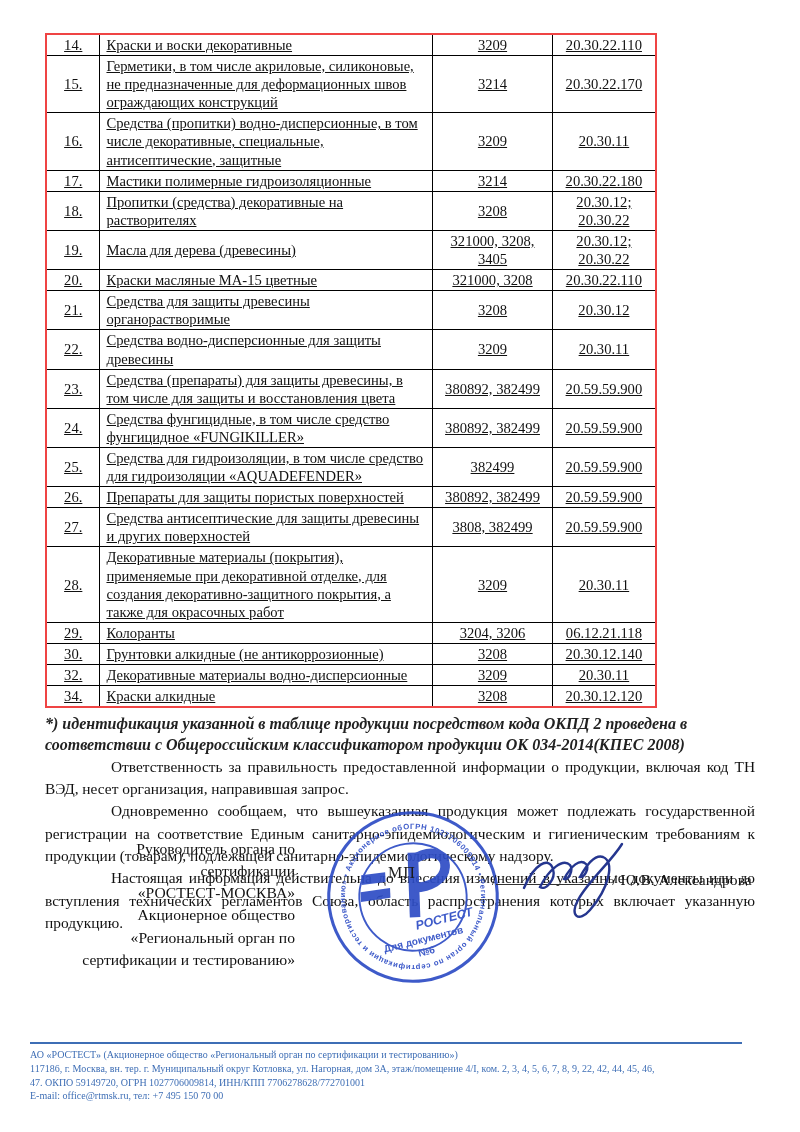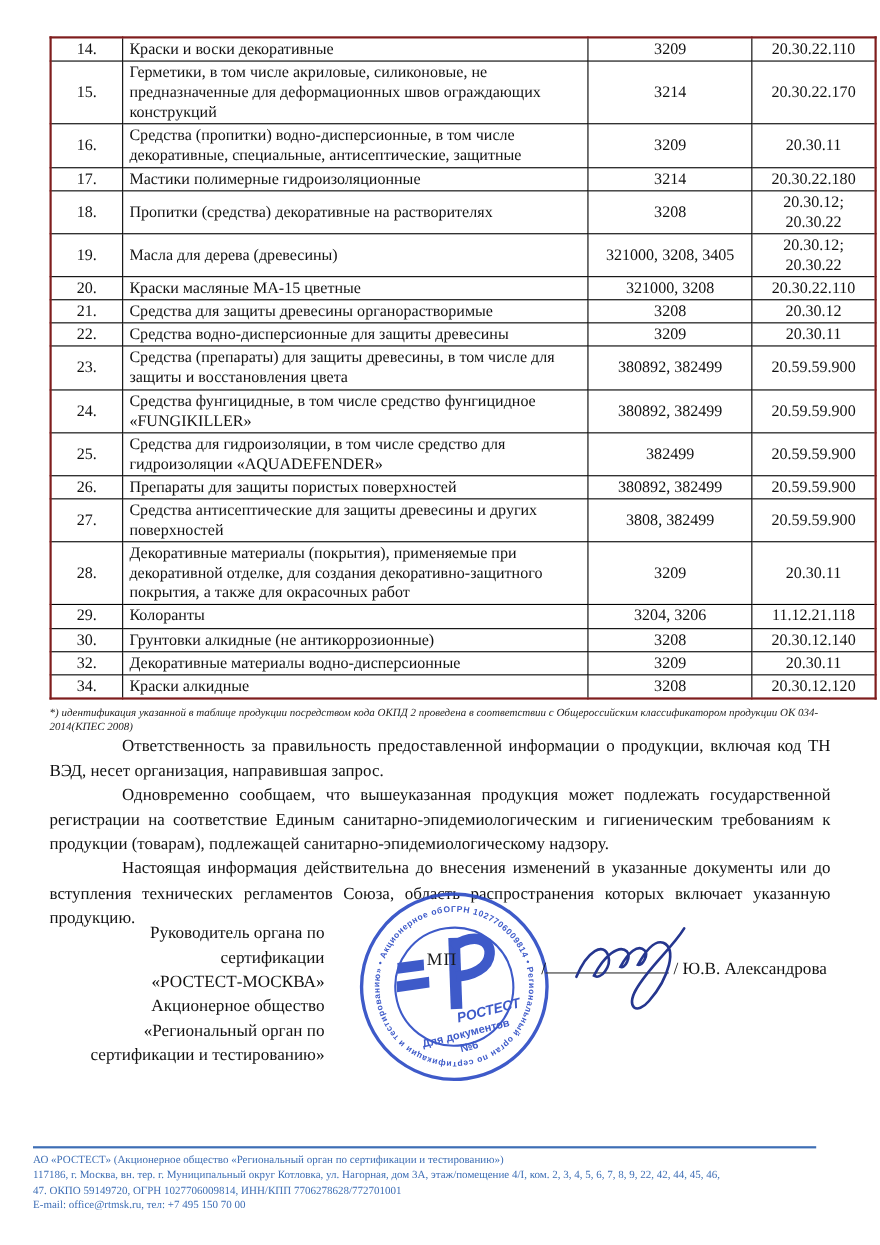--- a/index.html
+++ b/index.html
@@ -2,31 +2,31 @@
 <html style="--stamp-blue: #2e4dc5; --footer-blue: #3e6eb5; --ink-blue: #25368f; --text: #111111;"><head>
 <meta charset="utf-8">
 <style>
   html,body{margin:0;padding:0;background:#ffffff;}
   .page{
     position:relative;width:800px;height:1132px;background:#ffffff;
     font-family:"Liberation Serif", serif; color:var(--text,#111);
     overflow:hidden;
   }
   .flow{position:absolute;top:33px;left:45px;width:710px;}
-  table.products{border-collapse:collapse;width:752px;border:2px solid #7f1d1d;}
+  table.products{border-collapse:collapse;width:612px;border:2px solid #ef4444;text-decoration:underline;}
   table.products td{
     border:1px solid #000;padding:1px 6px;font-size:14.6px;line-height:1.24;
     vertical-align:middle;
   }
   td.c-num{width:50px;text-align:center;}
   td.c-desc{width:400px;text-align:left;}
   td.c-code{width:132px;text-align:center;}
   td.c-okpd{width:96px;text-align:center;padding:1px 2px;}
   .footnote{
-    margin-top:6px;font-size:10px;font-style:italic;line-height:1.3;color:#222;
+    margin-top:6px;font-size:16px;font-style:italic;line-height:1.3;color:#222;font-weight:bold;
   }
   .paragraphs p{
     margin:0;font-size:15.4px;line-height:1.45;text-align:justify;text-indent:66px;
   }
   
   .sig-area{position:absolute;left:0;top:832px;width:800px;height:200px;}
   .sig-left{position:absolute;left:45px;top:6px;width:250px;font-size:15.6px;line-height:1.42;text-align:right;}
   .stamp-wrap{position:absolute;left:322px;top:-26px;width:182px;height:182px;}
   .stamp-svg{color:var(--stamp-blue,#2e4dc5);opacity:.92;}
   .ringtext{fill:currentColor;font-family:"Liberation Sans",sans-serif;font-weight:bold;letter-spacing:.6px;}
@@ -155,21 +155,21 @@
     <td class="c-num">28.</td>
     <td class="c-desc">Декоративные материалы (покрытия), применяемые при декоративной отделке, для создания декоративно-защитного покрытия, а также для окрасочных работ</td>
     <td class="c-code">3209</td>
     <td class="c-okpd">20.30.11</td>
   </tr>
 
   <tr>
     <td class="c-num">29.</td>
     <td class="c-desc">Колоранты</td>
     <td class="c-code">3204, 3206</td>
-    <td class="c-okpd">11.12.21.118</td>
+    <td class="c-okpd">06.12.21.118</td>
   </tr>
 
   <tr>
     <td class="c-num">30.</td>
     <td class="c-desc">Грунтовки алкидные (не антикоррозионные)</td>
     <td class="c-code">3208</td>
     <td class="c-okpd">20.30.12.140</td>
   </tr>
 
 

